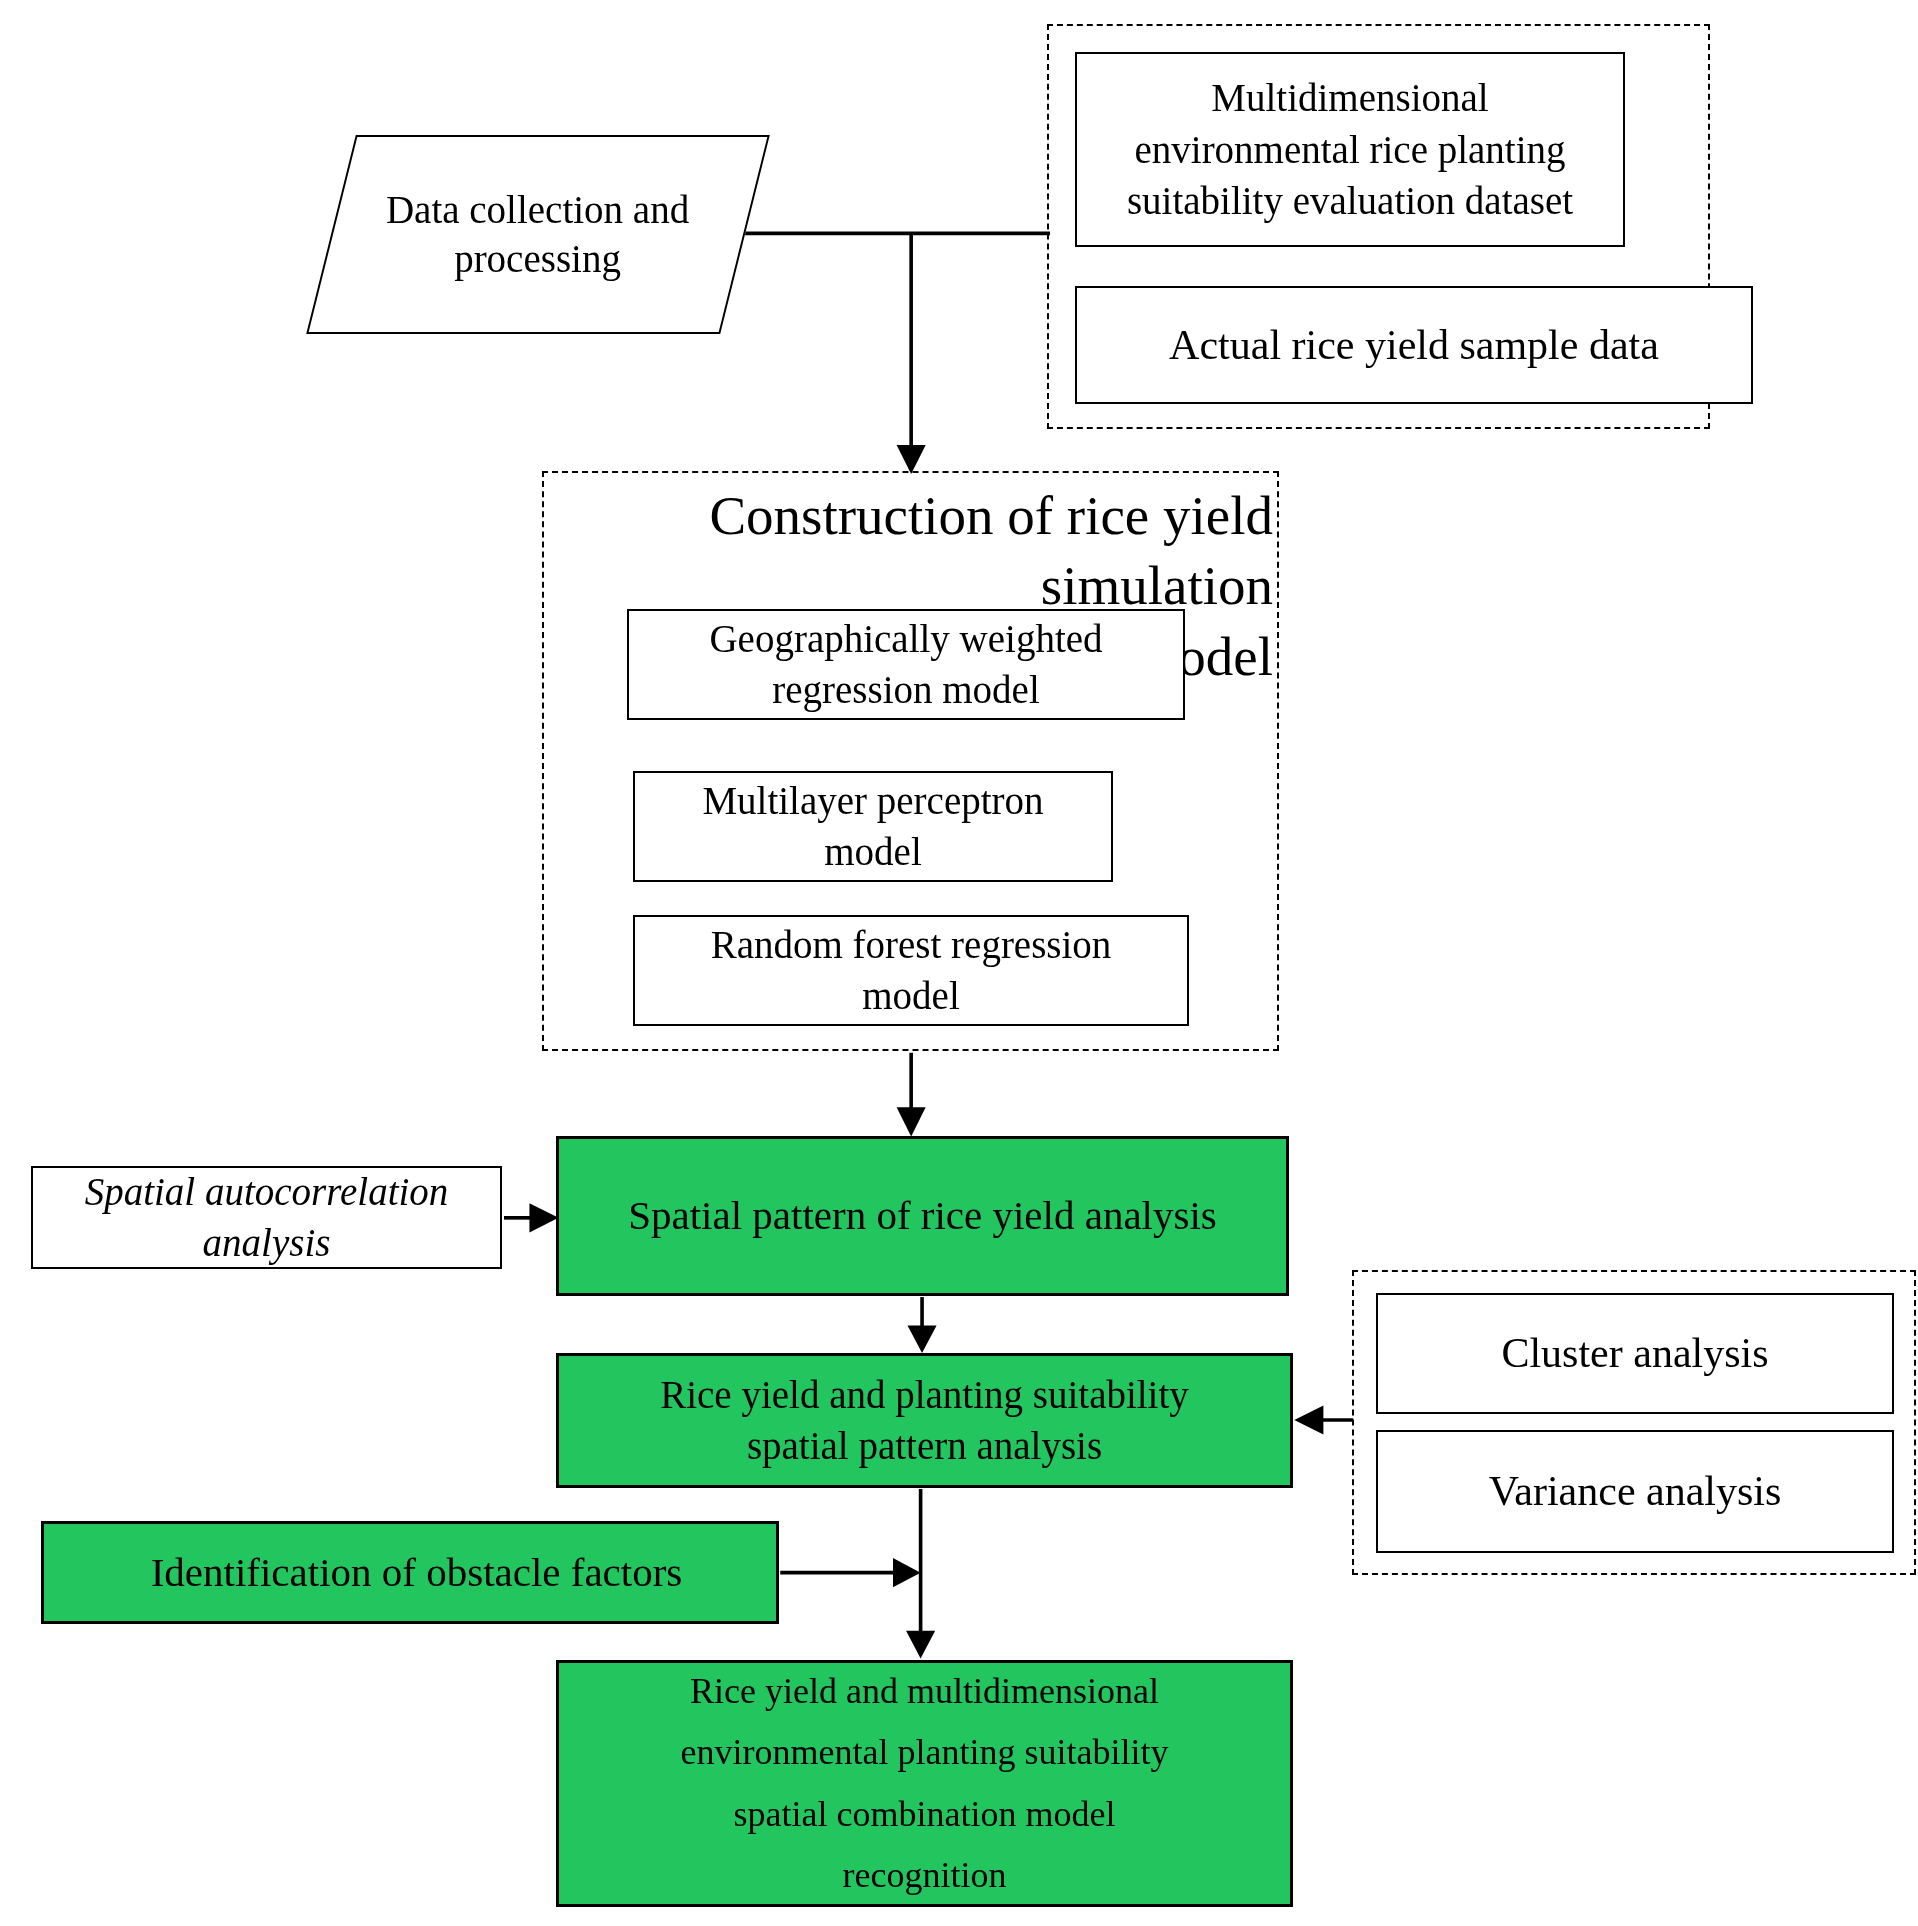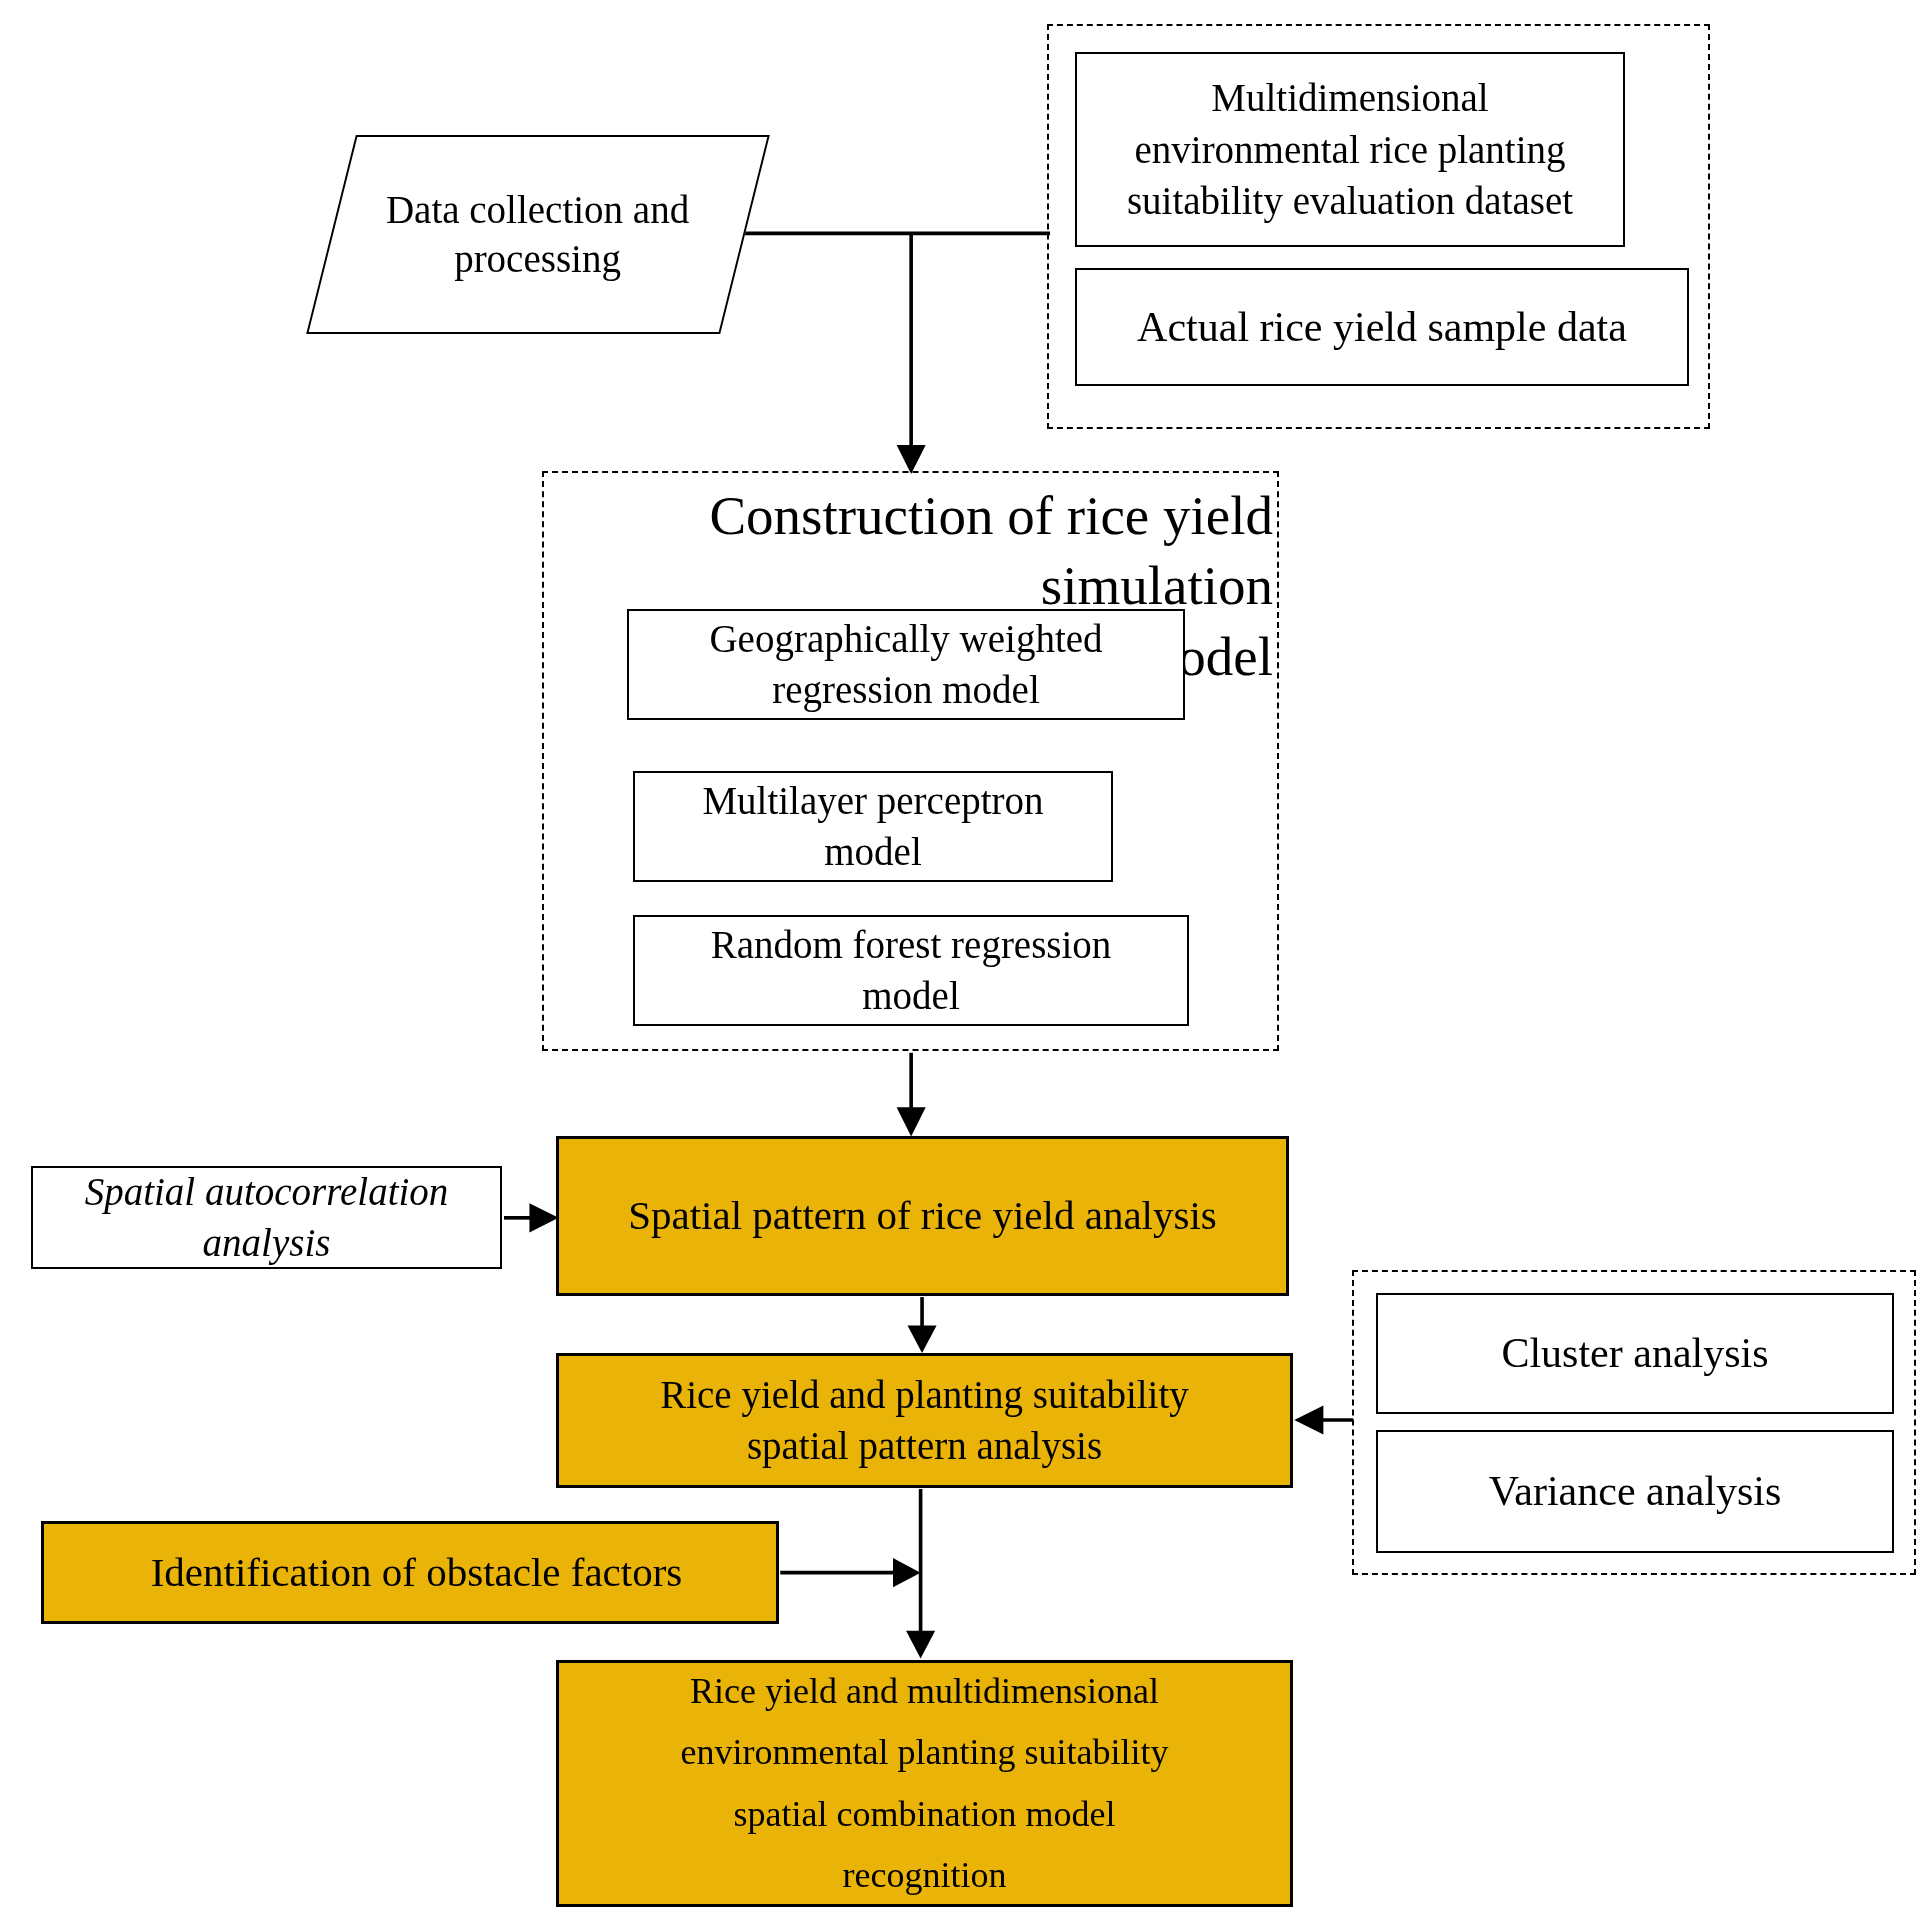--- a/index.html
+++ b/index.html
@@ -21,21 +21,21 @@
     position: absolute;
     box-sizing: border-box;
     display: flex;
     align-items: center;
     justify-content: center;
     text-align: center;
     z-index: 2;
   }
   .label { white-space: pre-line; }
   .solid  { border: 2.9px solid #000; background: #fff; }
-  .thick  { border: 3.6px solid #000; background: #eab308; }
+  .thick  { border: 3.6px solid #000; background: #22c55e; }
   .dashed { border: 2.9px dashed #000; background: transparent; z-index: 1; }
   .fs58 { font-size: 42px; line-height: 1.3; }
   .fs56 { font-size: 41px; line-height: 1.3; }
   .fs54 { font-size: 39px; line-height: 1.3; }
   .fs50 { font-size: 36px; line-height: 1.7; }
   .lh125 { line-height: 1.25; }
   .lh133 { line-height: 1.33; }
   .skew { transform: skewX(-14deg); }
   .unskew { transform: skewX(14deg); }
   .group-title {
@@ -77,21 +77,21 @@
     <span class="label unskew">Data collection and
 processing</span>
   </div>
 
   <div class="node dashed" style="left:1047px; top:24px; width:663px; height:405px;"></div>
   <div class="node solid fs54 lh133" style="left:1075px; top:52px; width:550px; height:195px;">
     <span class="label">Multidimensional
 environmental rice planting
 suitability evaluation dataset</span>
   </div>
-  <div class="node solid fs58" style="left:1075px; top:268px; width:614px; height:118px;">
+  <div class="node solid fs58" style="left:1075px; top:286px; width:678px; height:118px;">
     <span class="label">Actual rice yield sample data</span>
   </div>
 
   <div class="node dashed" style="left:542px; top:471px; width:737px; height:580px;"></div>
   <div class="group-title" style="left:550px; top:481px; width:723px;">
     <span class="label">Construction of rice yield simulation
 model</span>
   </div>
   <div class="node solid fs54" style="left:627px; top:609px; width:558px; height:111px;justify-content:center;">
     <span class="label">Geographically weighted

